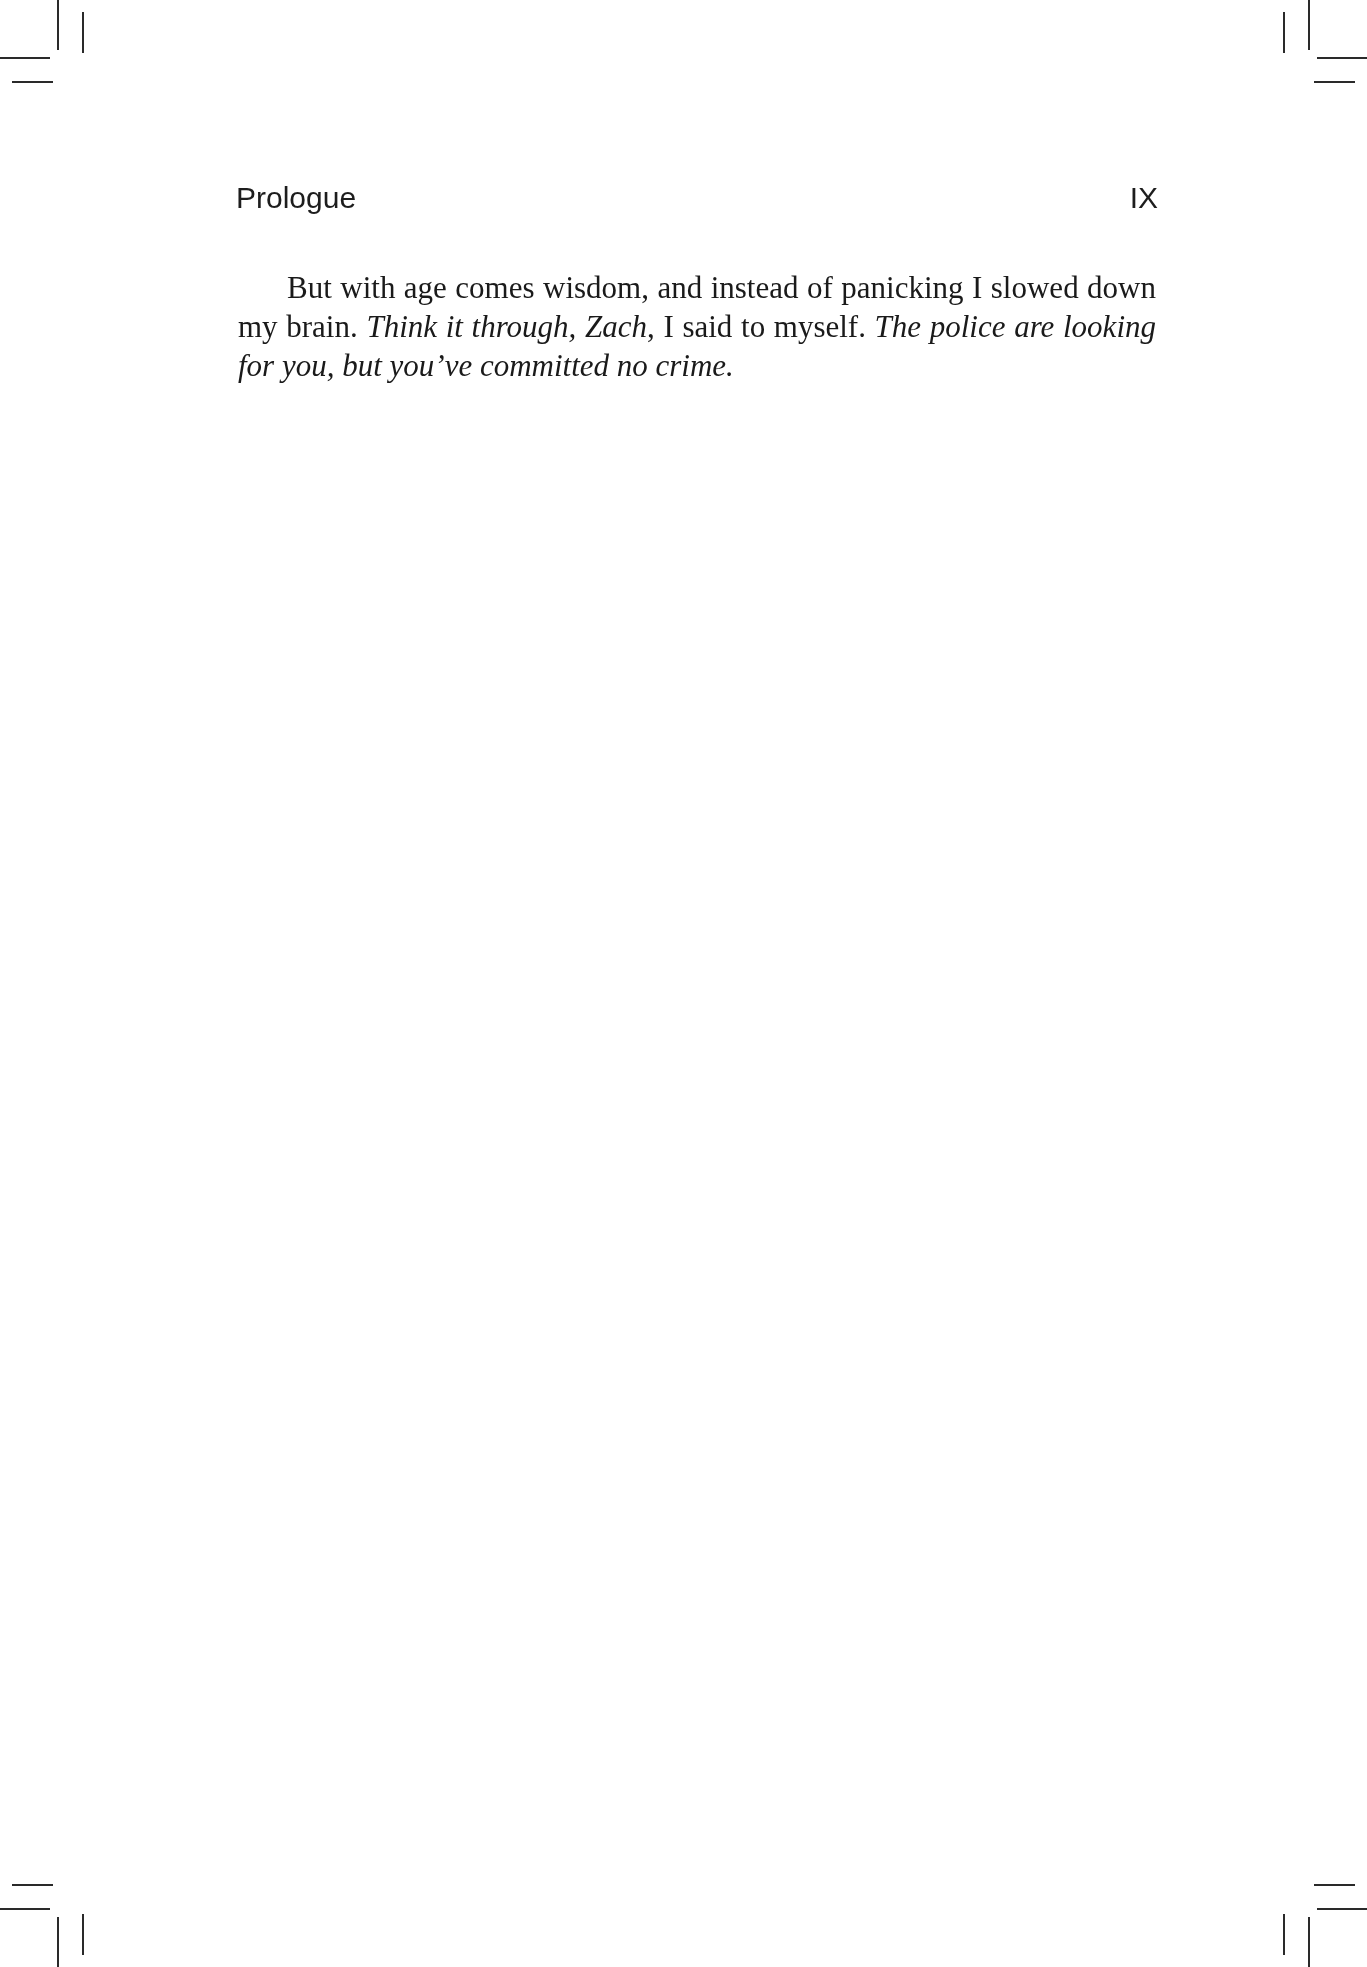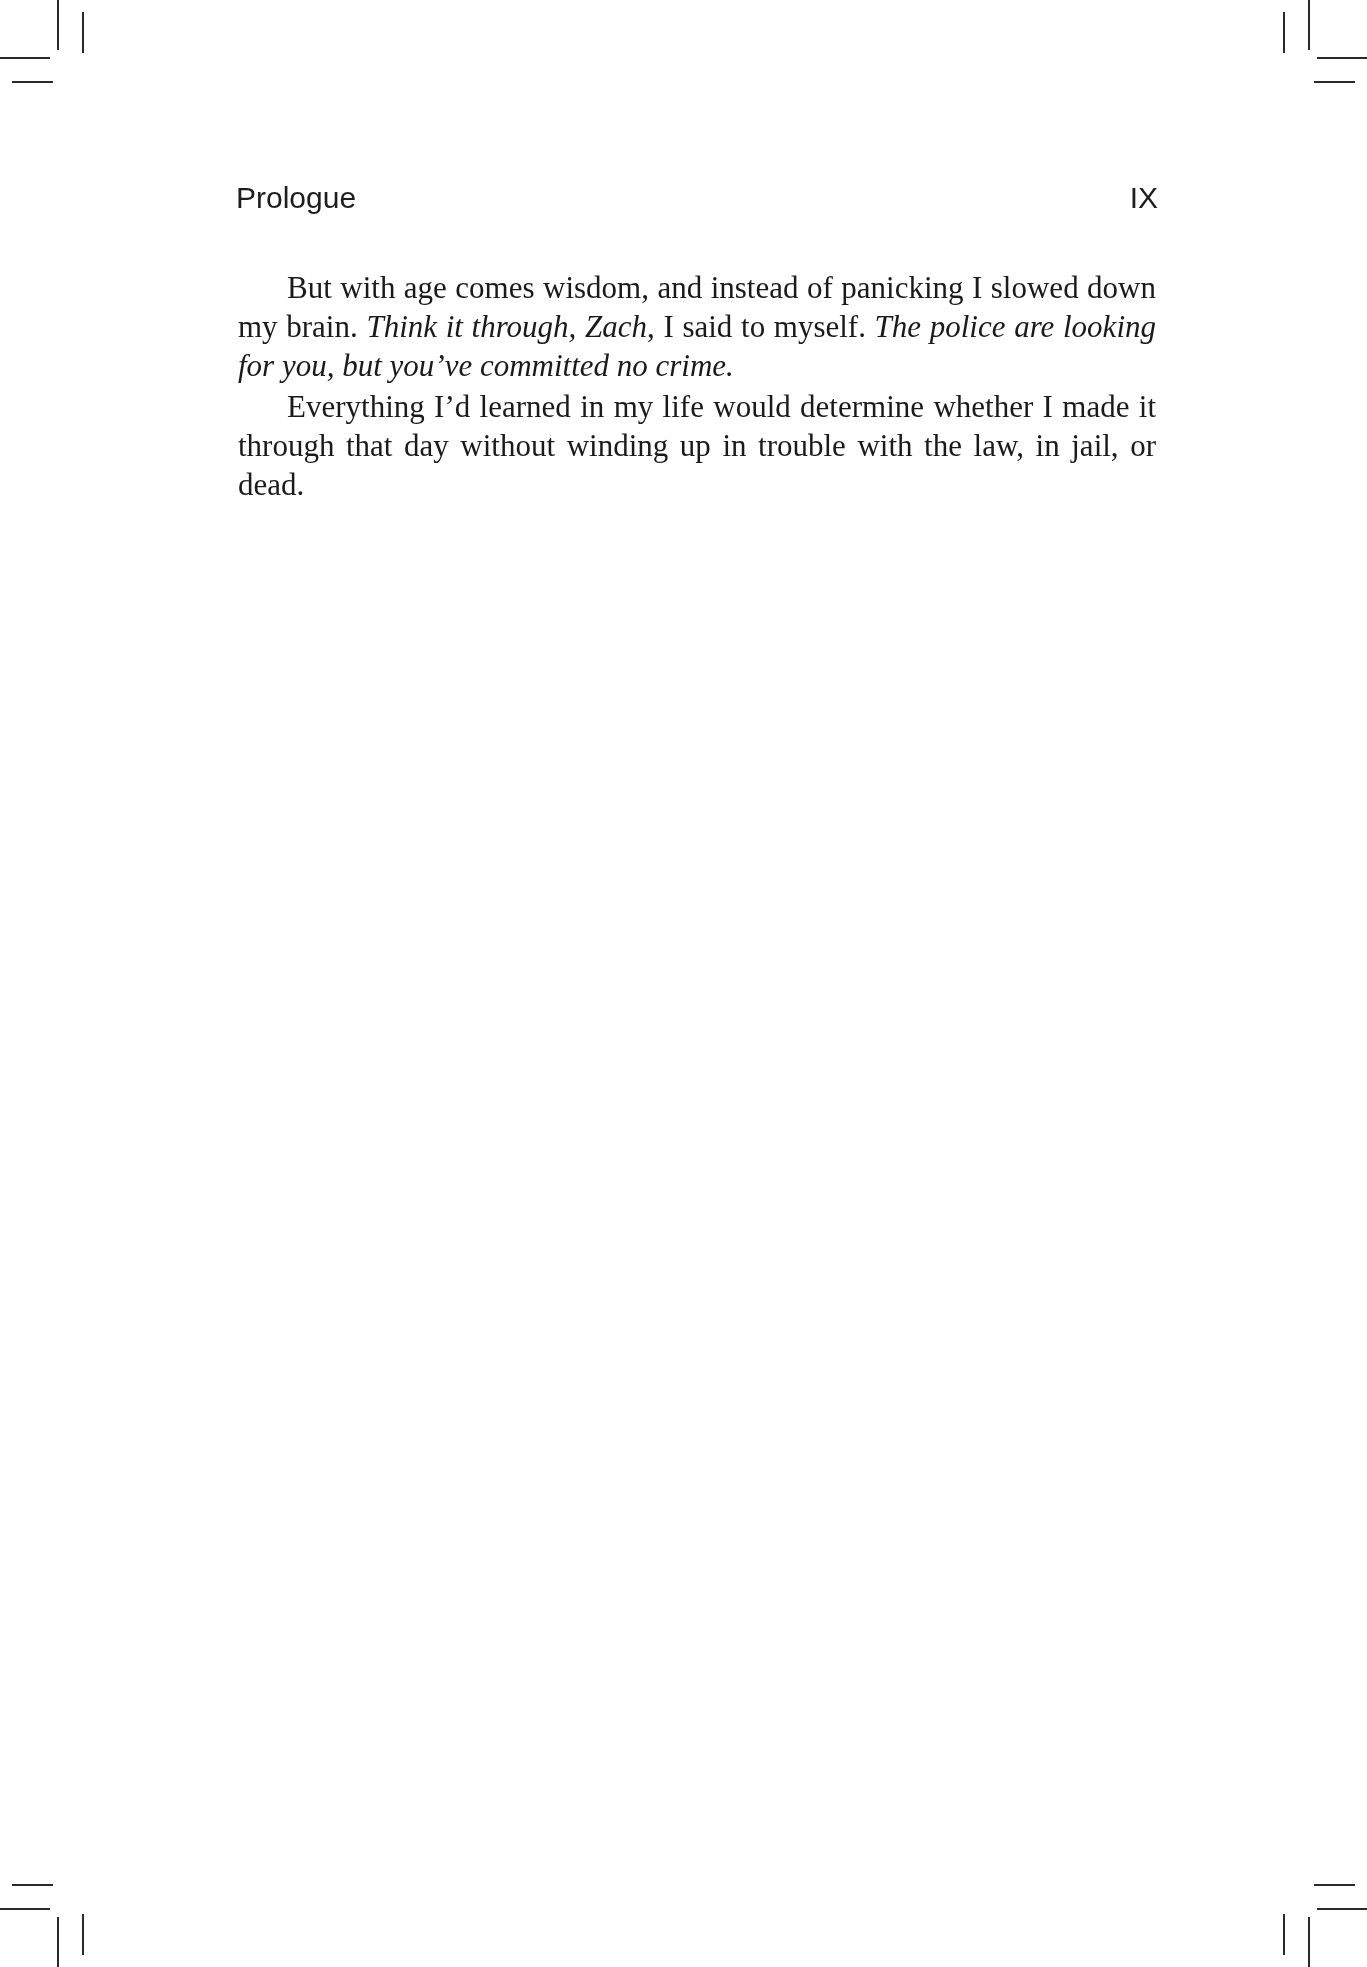--- a/index.html
+++ b/index.html
@@ -102,16 +102,15 @@
   <div class="cm cm-br-v-outer"></div>
   <div class="cm cm-br-v-inner"></div>
 
   <div class="running-header">
     <span>Prologue</span>
     <span>IX</span>
   </div>
 
   <div class="body-text">
     <p><span>But with age comes wisdom, and instead of panicking I slowed down my brain. </span><em>Think it through, Zach</em><span>, I said to myself. </span><em>The police are looking for you, but you’ve committed no crime.</em></p>
-    <p><span>Everything I’d learned in my life would determine whether I made it through that day without winding up in trouble with the law, in jail, or dead.</span></p>
   </div>
 
 </div>
 
 </body></html>

